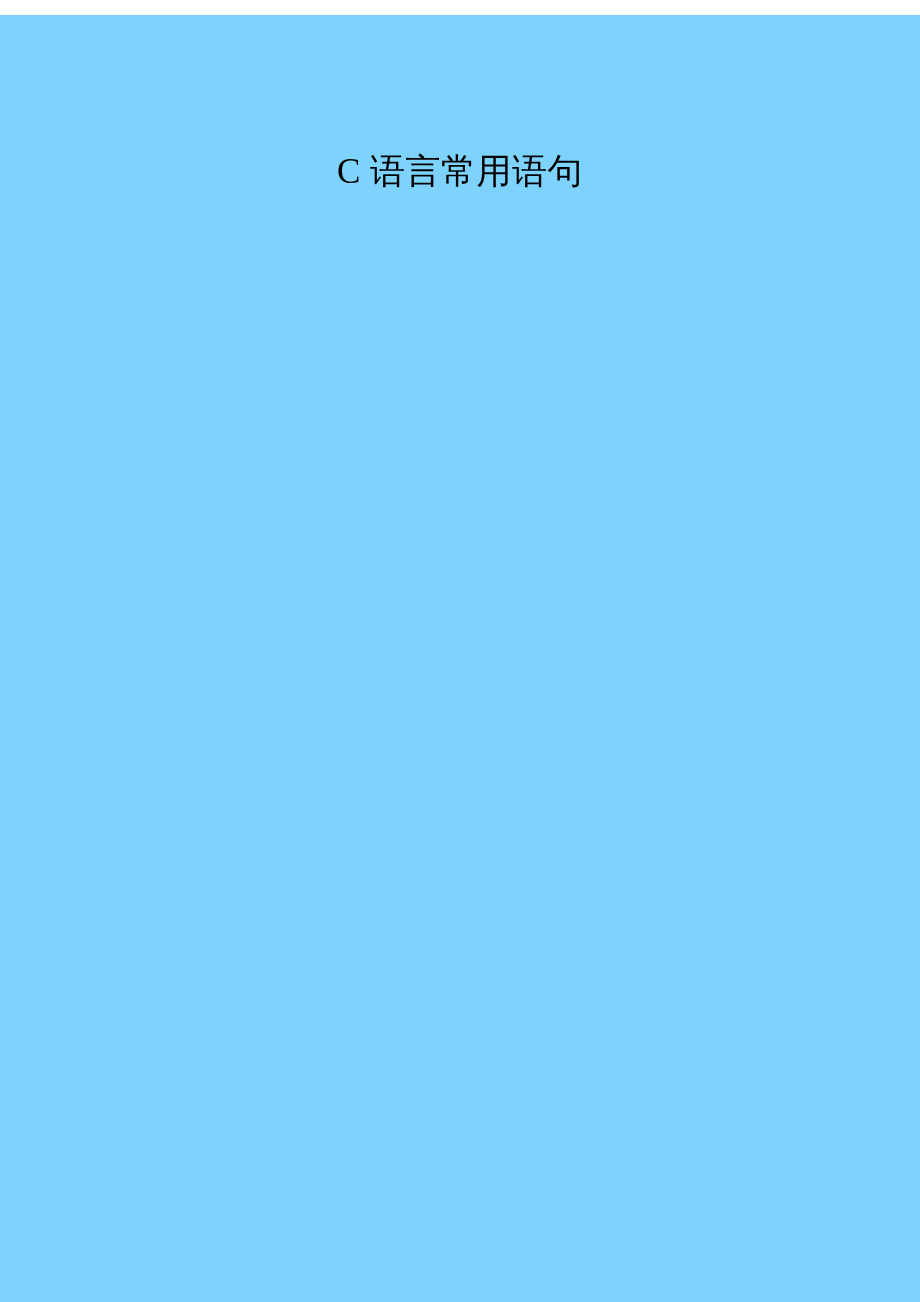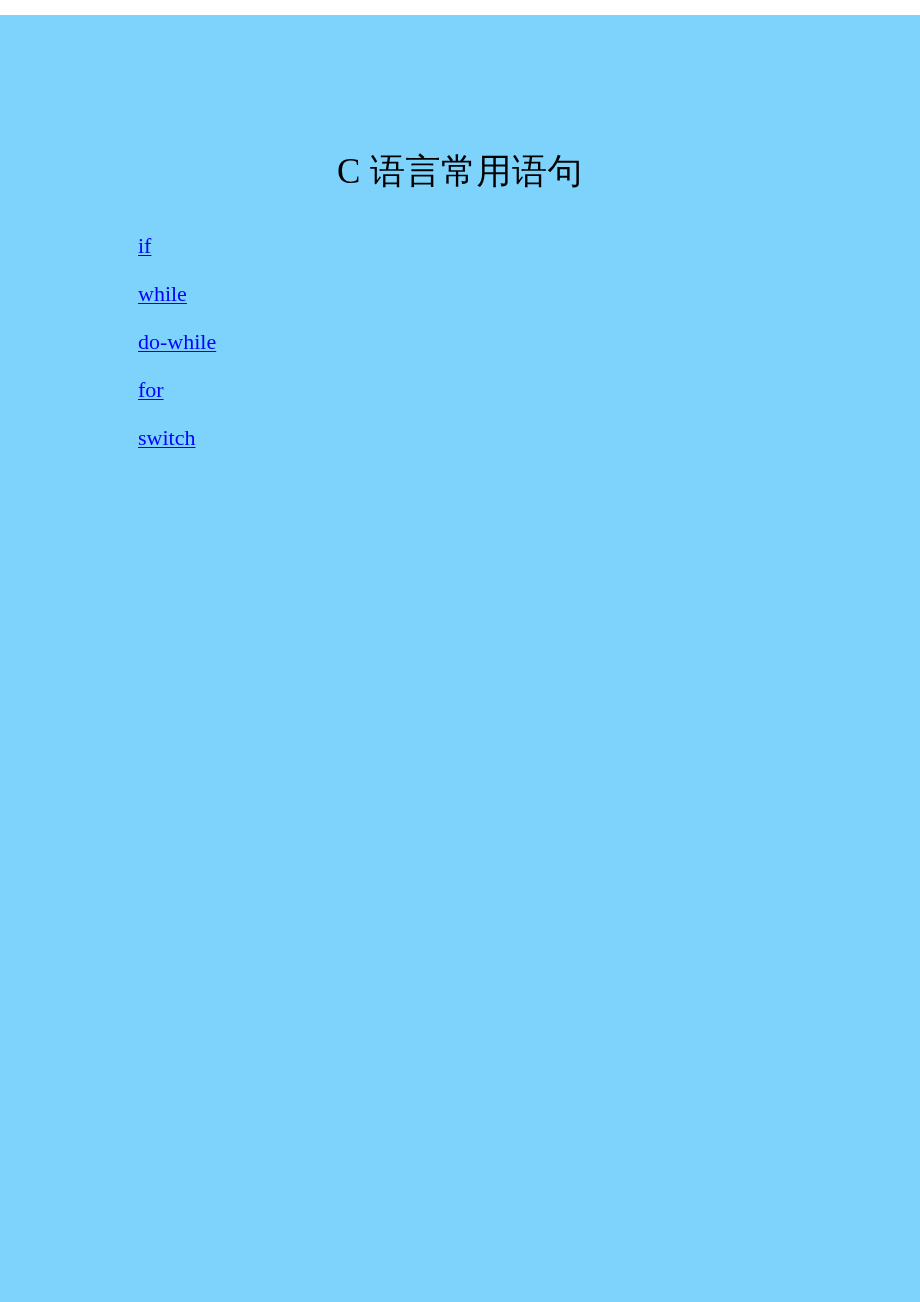--- a/index.html
+++ b/index.html
@@ -73,31 +73,14 @@
     white-space: nowrap;
   }
 </style>
 </head>
 <body>
 
 <div class="page">
 
   <h1 class="doc-title">C 语言常用语句</h1>
 
-  <ul class="link-list">
-    <li class="link-item">
-      <a class="doc-link" href="#">if</a>
-    </li>
-    <li class="link-item">
-      <a class="doc-link" href="#">while</a>
-    </li>
-    <li class="link-item">
-      <a class="doc-link" href="#">do-while</a>
-    </li>
-    <li class="link-item">
-      <a class="doc-link" href="#">for</a>
-    </li>
-    <li class="link-item">
-      <a class="doc-link" href="#">switch</a>
-    </li>
-  </ul>
 
 </div>
 
 </body></html>

